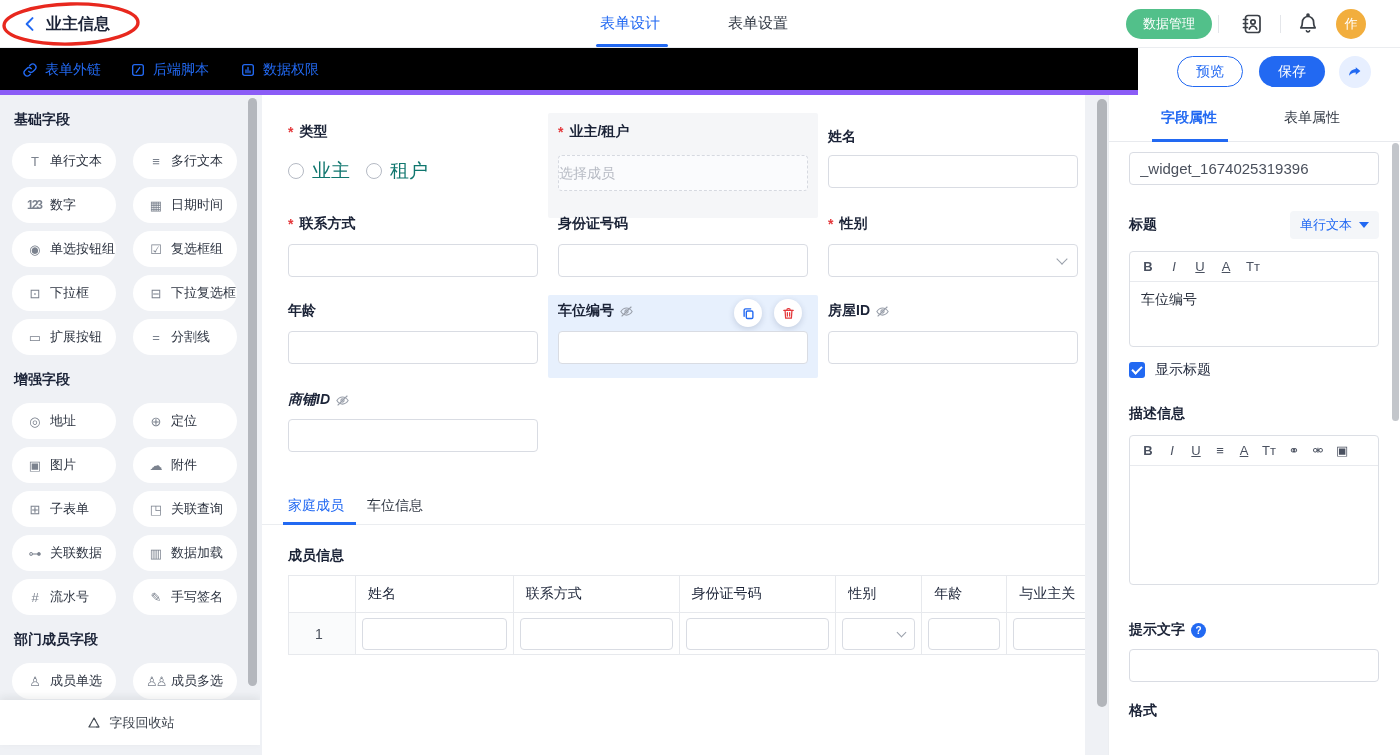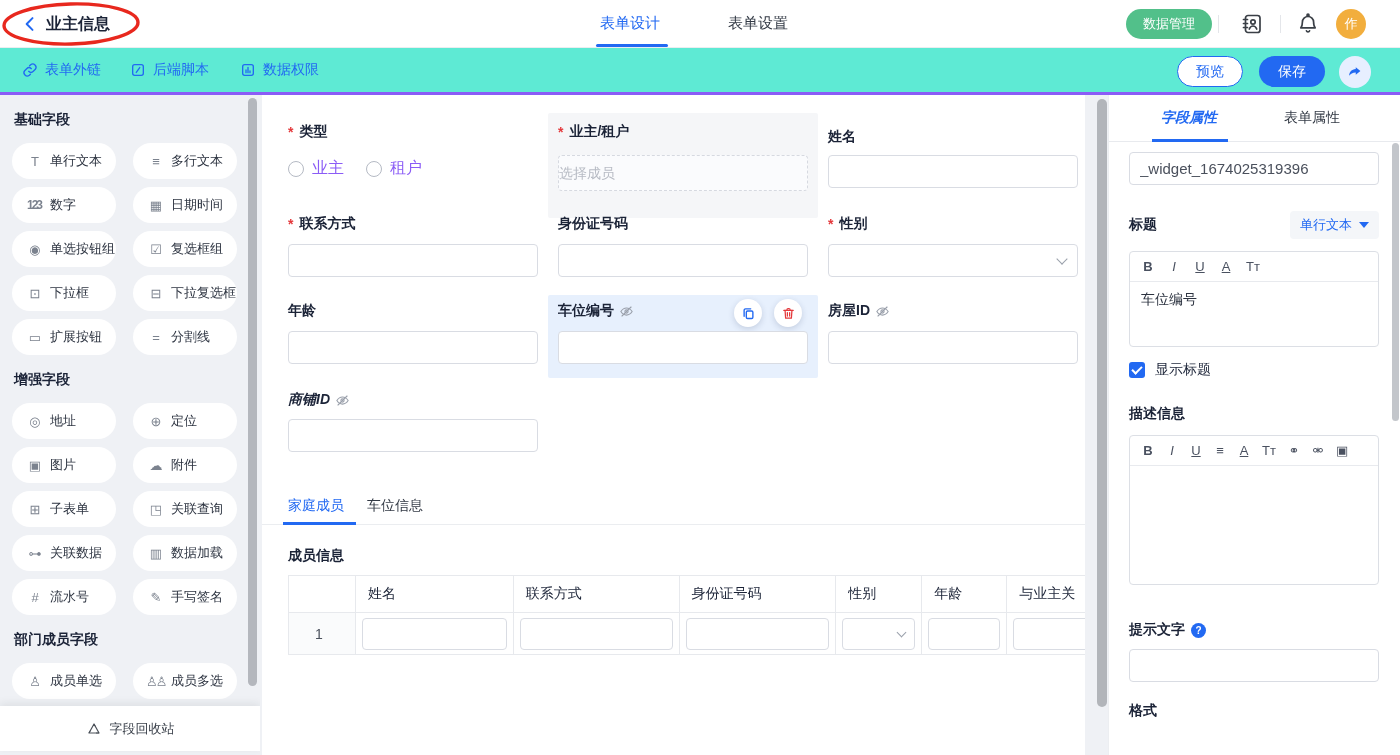--- a/index.html
+++ b/index.html
@@ -18,59 +18,59 @@
   #htab-underline { position:absolute; left:596px; bottom:0; width:72px; height:3px; background:#2269f2; border-radius:2px; }
   #data-manage { position:absolute; left:1126px; top:9px; height:30px; padding:0 17px; background:#52c08a;
     color:#fff; font-size:13px; border:none; border-radius:16px; line-height:30px; cursor:pointer;text-align:right; }
   .hdr-div { position:absolute; top:15px; width:1px; height:18px; background:#e4e6ea; }
   #book-btn { position:absolute; left:1240px; top:12px; width:24px; height:24px; cursor:pointer; }
   #bell-btn { position:absolute; left:1296px; top:12px; width:24px; height:24px; cursor:pointer; }
   #avatar { position:absolute; left:1336px; top:9px; width:30px; height:30px; border-radius:50%;
     background:#f2ae3d; color:#fff; font-size:13px; text-align:center; line-height:30px; cursor:pointer; }
 
   
-  #toolbar { position:absolute; left:0; top:48px; width:1400px; height:47px; background:#5eead4;
-    border-bottom:3px solid #8b5cf6; z-index:19; }
+  #toolbar { position:absolute; left:0; top:48px; width:1138px; height:47px; background:#000000;
+    border-bottom:5px solid #8b5cf6; z-index:19; }
   .tb-link { position:absolute; top:13px; display:flex; align-items:center; gap:7px;
     color:#2269f2; font-size:14px; cursor:pointer; }
   .tb-link svg { display:block; }
   #btn-preview { position:absolute; left:1177px; top:8px; width:66px; height:31px; border-radius:16px;
     background:#fff; border:1px solid #2269f2; color:#2269f2; font-size:14px; cursor:pointer; }
   #btn-save { position:absolute; left:1259px; top:8px; width:66px; height:31px; border-radius:16px;
     background:#2269f2; border:none; color:#fff; font-size:14px; cursor:pointer; }
   #btn-share { position:absolute; left:1339px; top:8px; width:32px; height:32px; border-radius:50%;
     background:#e7efff; border:none; cursor:pointer; }
 
   
   #sidebar { position:absolute; left:0; top:95px; width:260px; height:660px; background:#eff1f5; overflow:hidden; }
   .sec-title { font-size:14px; font-weight:700; color:#1b2337; margin:16px 0 14px 14px; }
   .pill-grid { display:grid; grid-template-columns:104px 104px; column-gap:17px; row-gap:8px; padding:0 12px; }
   .pill { height:36px; background:#fff; border-radius:18px; display:flex; align-items:center;
     padding-left:13px; gap:7px; cursor:grab; }
   .pill .pi { width:18px; font-size:13px; color:#7b828e; text-align:center; letter-spacing:-2px; flex:none; }
   .pill .pl { font-size:13px; color:#2c3340; white-space:nowrap; }
   #sb-scroll { position:absolute; right:3px; top:3px; width:9px; height:588px; background:#b4b7bd; border-radius:5px; }
-  #recycle-bar { position:absolute; left:0; bottom:4px; width:260px; height:45px; background:#fff;
+  #recycle-bar { position:absolute; left:0; bottom:10px; width:260px; height:45px; background:#fff;
     box-shadow:0 -3px 8px rgba(29,35,41,.08); display:flex; align-items:center; justify-content:center;
     gap:8px; font-size:13px; color:#3c424c; cursor:pointer; z-index:6; }
 
   
   #canvas { position:absolute; left:260px; top:95px; width:848px; height:660px; background:#eff1f5; }
   #card { position:absolute; left:2px; top:0; width:823px; height:660px; background:#fff; overflow:hidden; }
   #cv-scroll { position:absolute; right:1px; top:4px; width:10px; height:608px; background:#b2b5ba; border-radius:5px; }
   .fld { position:absolute; }
   .lbl { font-size:14px; font-weight:600; color:#1b2337; display:flex; align-items:center; gap:5px; }
   .req { color:#e4393c; font-weight:600; margin-right:1px; }
   .ipt { width:250px; height:33px; background:#fff; border:1px solid #d9dce3; border-radius:4px;
     font-size:14px; padding:0 10px; color:#1b2337; }
   .blk { position:absolute; border-radius:2px; }
   #blk-owner { left:286px; top:18px; width:270px; height:105px; background:#f5f6f8; }
   #blk-parking { left:286px; top:200px; width:270px; height:83px; background:#e7f0fd; }
   .radio { width:16px; height:16px; border:1px solid #b5bac4; border-radius:50%; background:#fff; display:inline-block; }
-  .rlabel { font-size:16px; color:#8b5cf6; }
+  .rlabel { font-size:19px; color:#0f766e; }
   .dashed-box { position:absolute; left:296px; top:60px; width:250px; height:36px; border:1px dashed #d6d9e0;
     border-radius:4px; background:#fafbfd; color:#b7bbc4; font-size:14px; text-align:left; line-height:34px; cursor:pointer; }
   .sel-wrap { position:relative; width:250px; }
   .chev { position:absolute; right:12px; top:11px; width:8px; height:8px;
     border-right:1.5px solid #9aa0ab; border-bottom:1.5px solid #9aa0ab; transform:rotate(45deg); }
   .act-circle { position:absolute; width:28px; height:28px; border-radius:50%; background:#fff;
     box-shadow:0 2px 6px rgba(31,50,88,.18); border:none; cursor:pointer; display:flex; align-items:center; justify-content:center; }
   
   .sf-tab { position:absolute; top:402px; font-size:14px; cursor:pointer; color:#333a45; }
   #sf-tab1 { left:26px; color:#2269f2; }
@@ -88,21 +88,21 @@
   .c0{width:67px;} .c1{width:158px;} .c2{width:166px;} .c3{width:157px;} .c4{width:86px;} .c5{width:85px;} .c6{width:110px; border-right:none;}
   .cell-ipt { width:100%; height:32px; border:1px solid #d9dce3; border-radius:4px; background:#fff; }
   .cell-sel { position:relative; width:100%; height:32px; border:1px solid #d9dce3; border-radius:4px; background:#fff; }
   .cell-sel .chev { right:9px; top:10px; width:7px; height:7px; }
 
   
   #panel { position:absolute; left:1108px; top:95px; width:292px; height:660px; background:#fff;
     border-left:1px solid #eceef1; }
   #pn-tabs { position:relative; height:47px; border-bottom:1px solid #e8eaee; }
   .pn-tab { position:absolute; top:14px; font-size:14px; cursor:pointer; color:#333a45; }
-  #pn-tab1 { left:52px; color:#2269f2; font-weight:600;font-style:italic; }
+  #pn-tab1 { left:52px; color:#2269f2; font-weight:600; }
   #pn-tab2 { left:175px; }
   #pn-underline { position:absolute; left:43px; bottom:-1px; width:76px; height:3px; background:#2269f2; }
   #pn-body { position:absolute; left:20px; top:47px; width:250px; }
   .pn-label { font-size:14px; font-weight:600; color:#1b2337; display:flex; align-items:center; gap:6px; }
   .help { width:15px; height:15px; border-radius:50%; background:#2269f2; color:#fff; font-size:10px;
     font-weight:700; text-align:center; line-height:15px; cursor:pointer; }
   .help::after { content:"?"; }
   .pn-input { width:250px; height:33px; border:1px solid #d9dce3; border-radius:4px; font-size:15px;
     color:#4a505c; padding:0 10px; background:#fff; }
   #title-row { display:flex; justify-content:space-between; align-items:center; margin-top:26px; }

